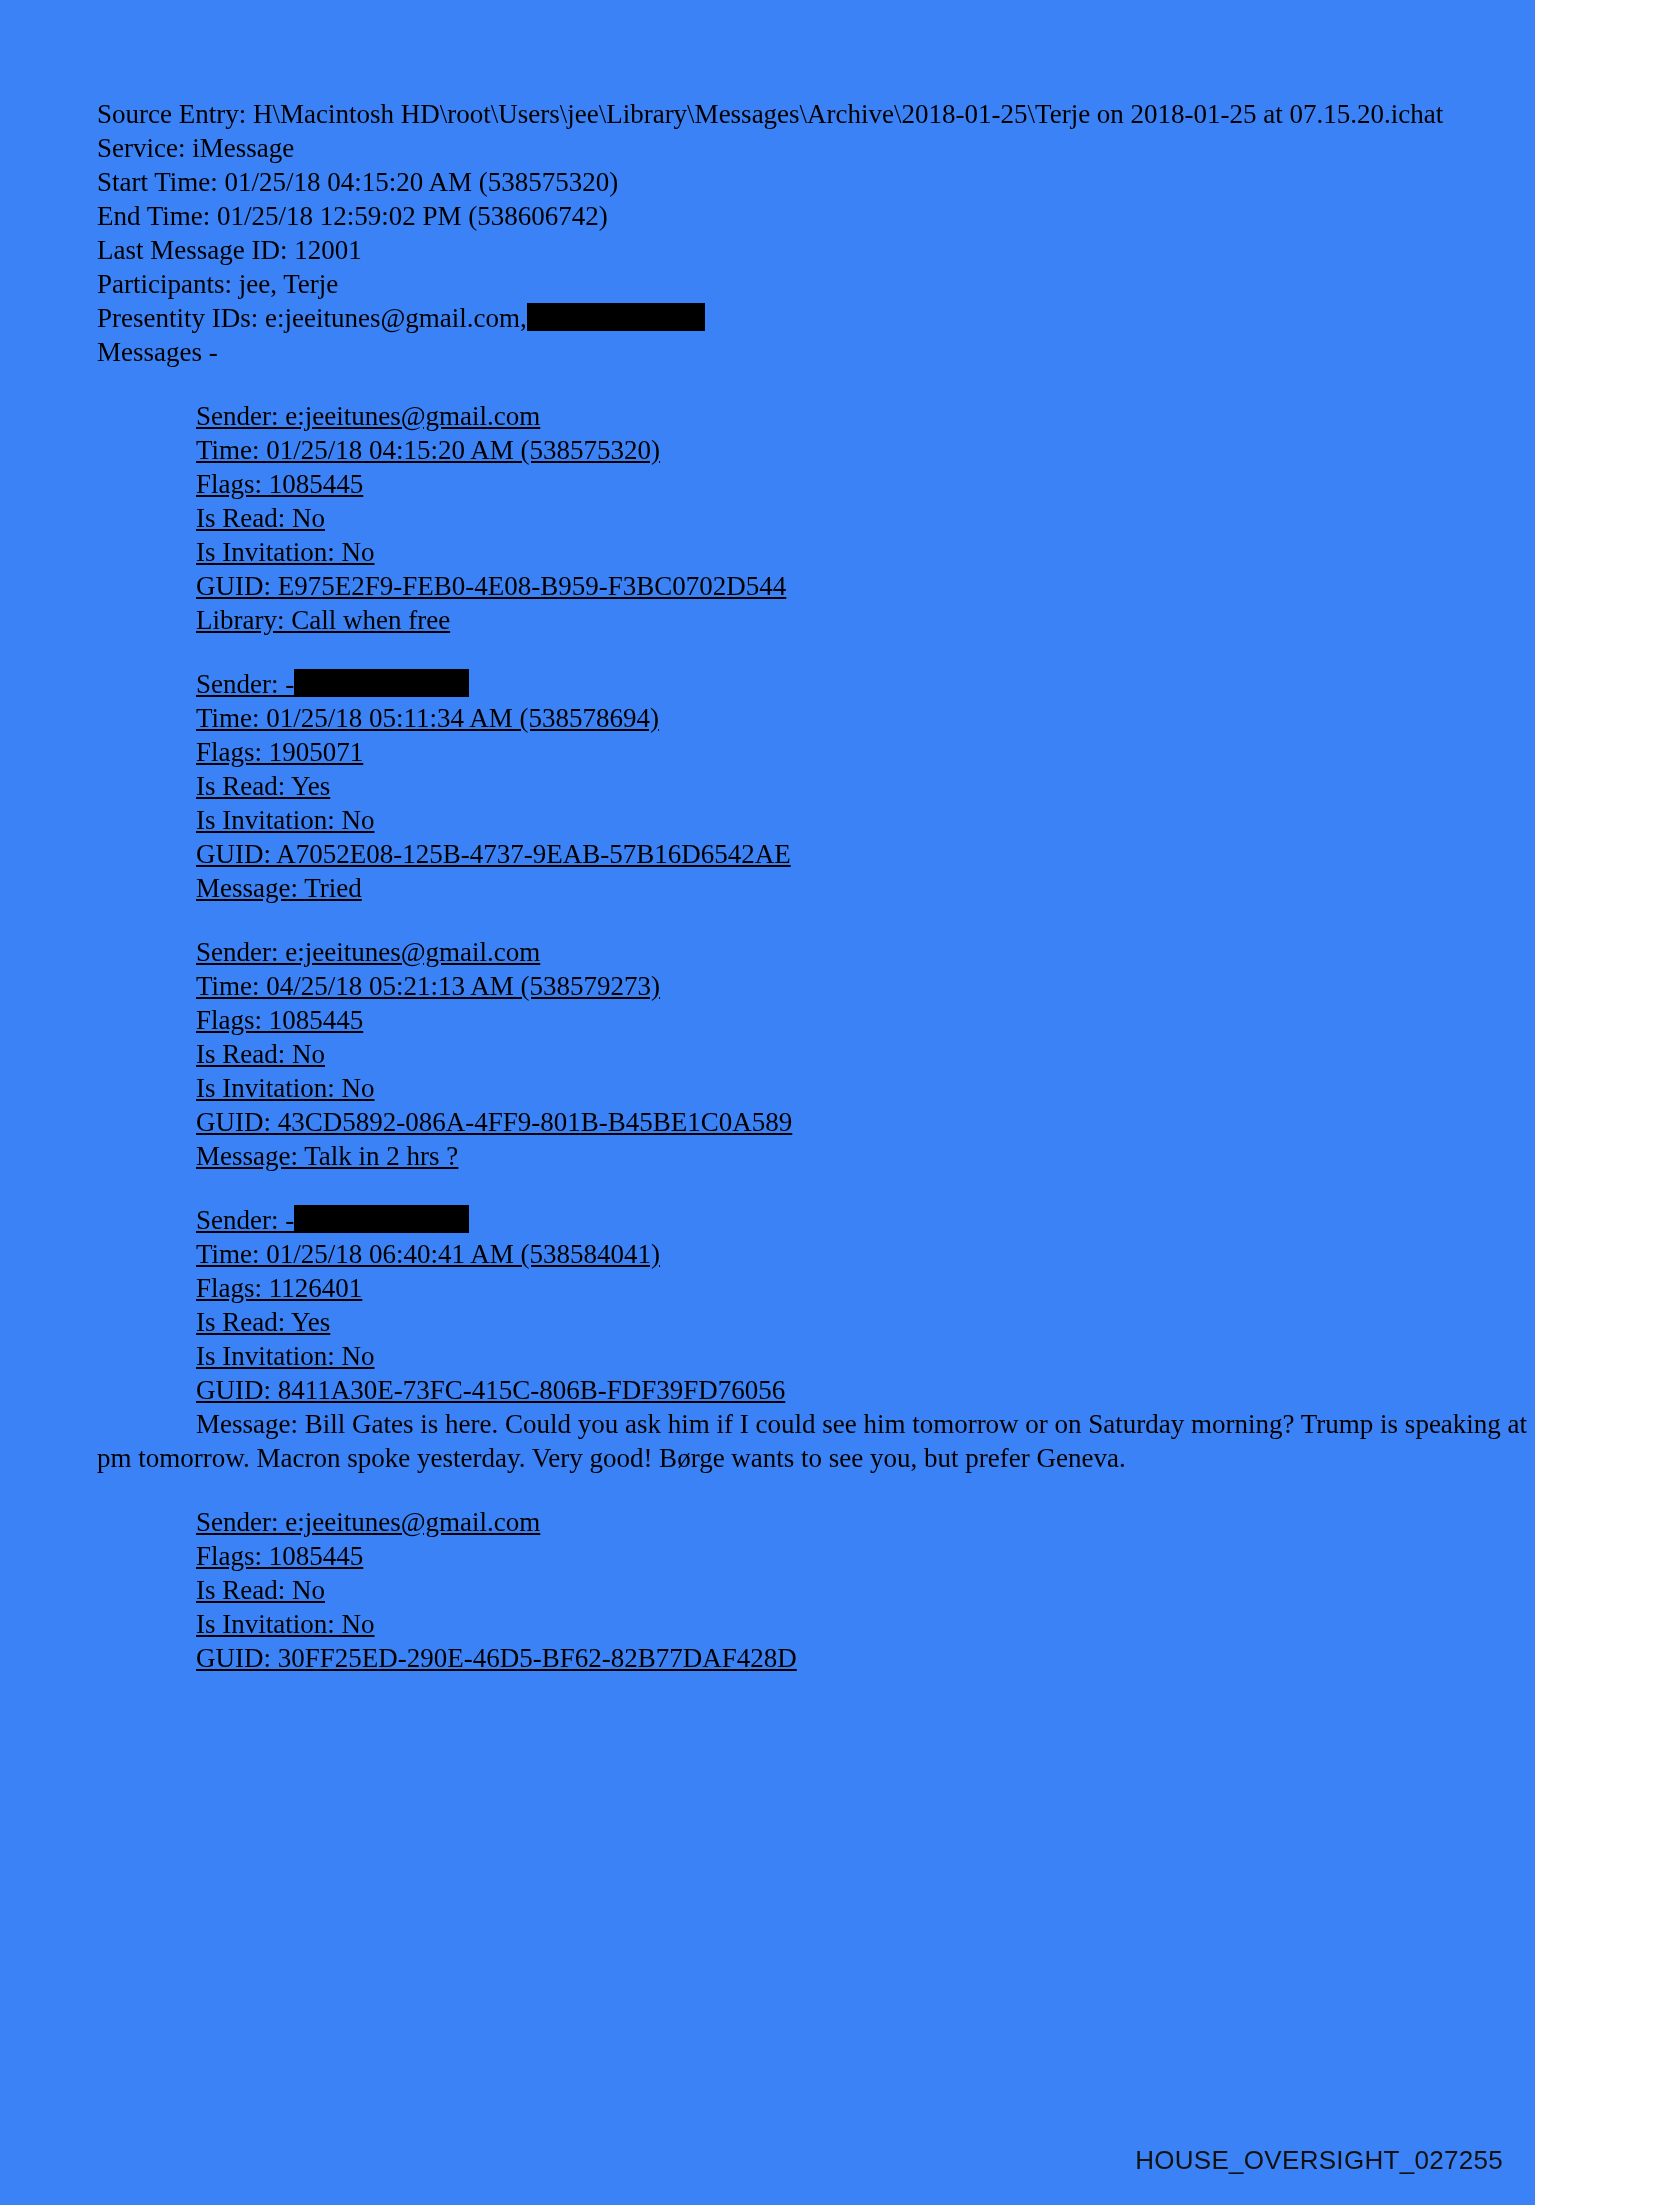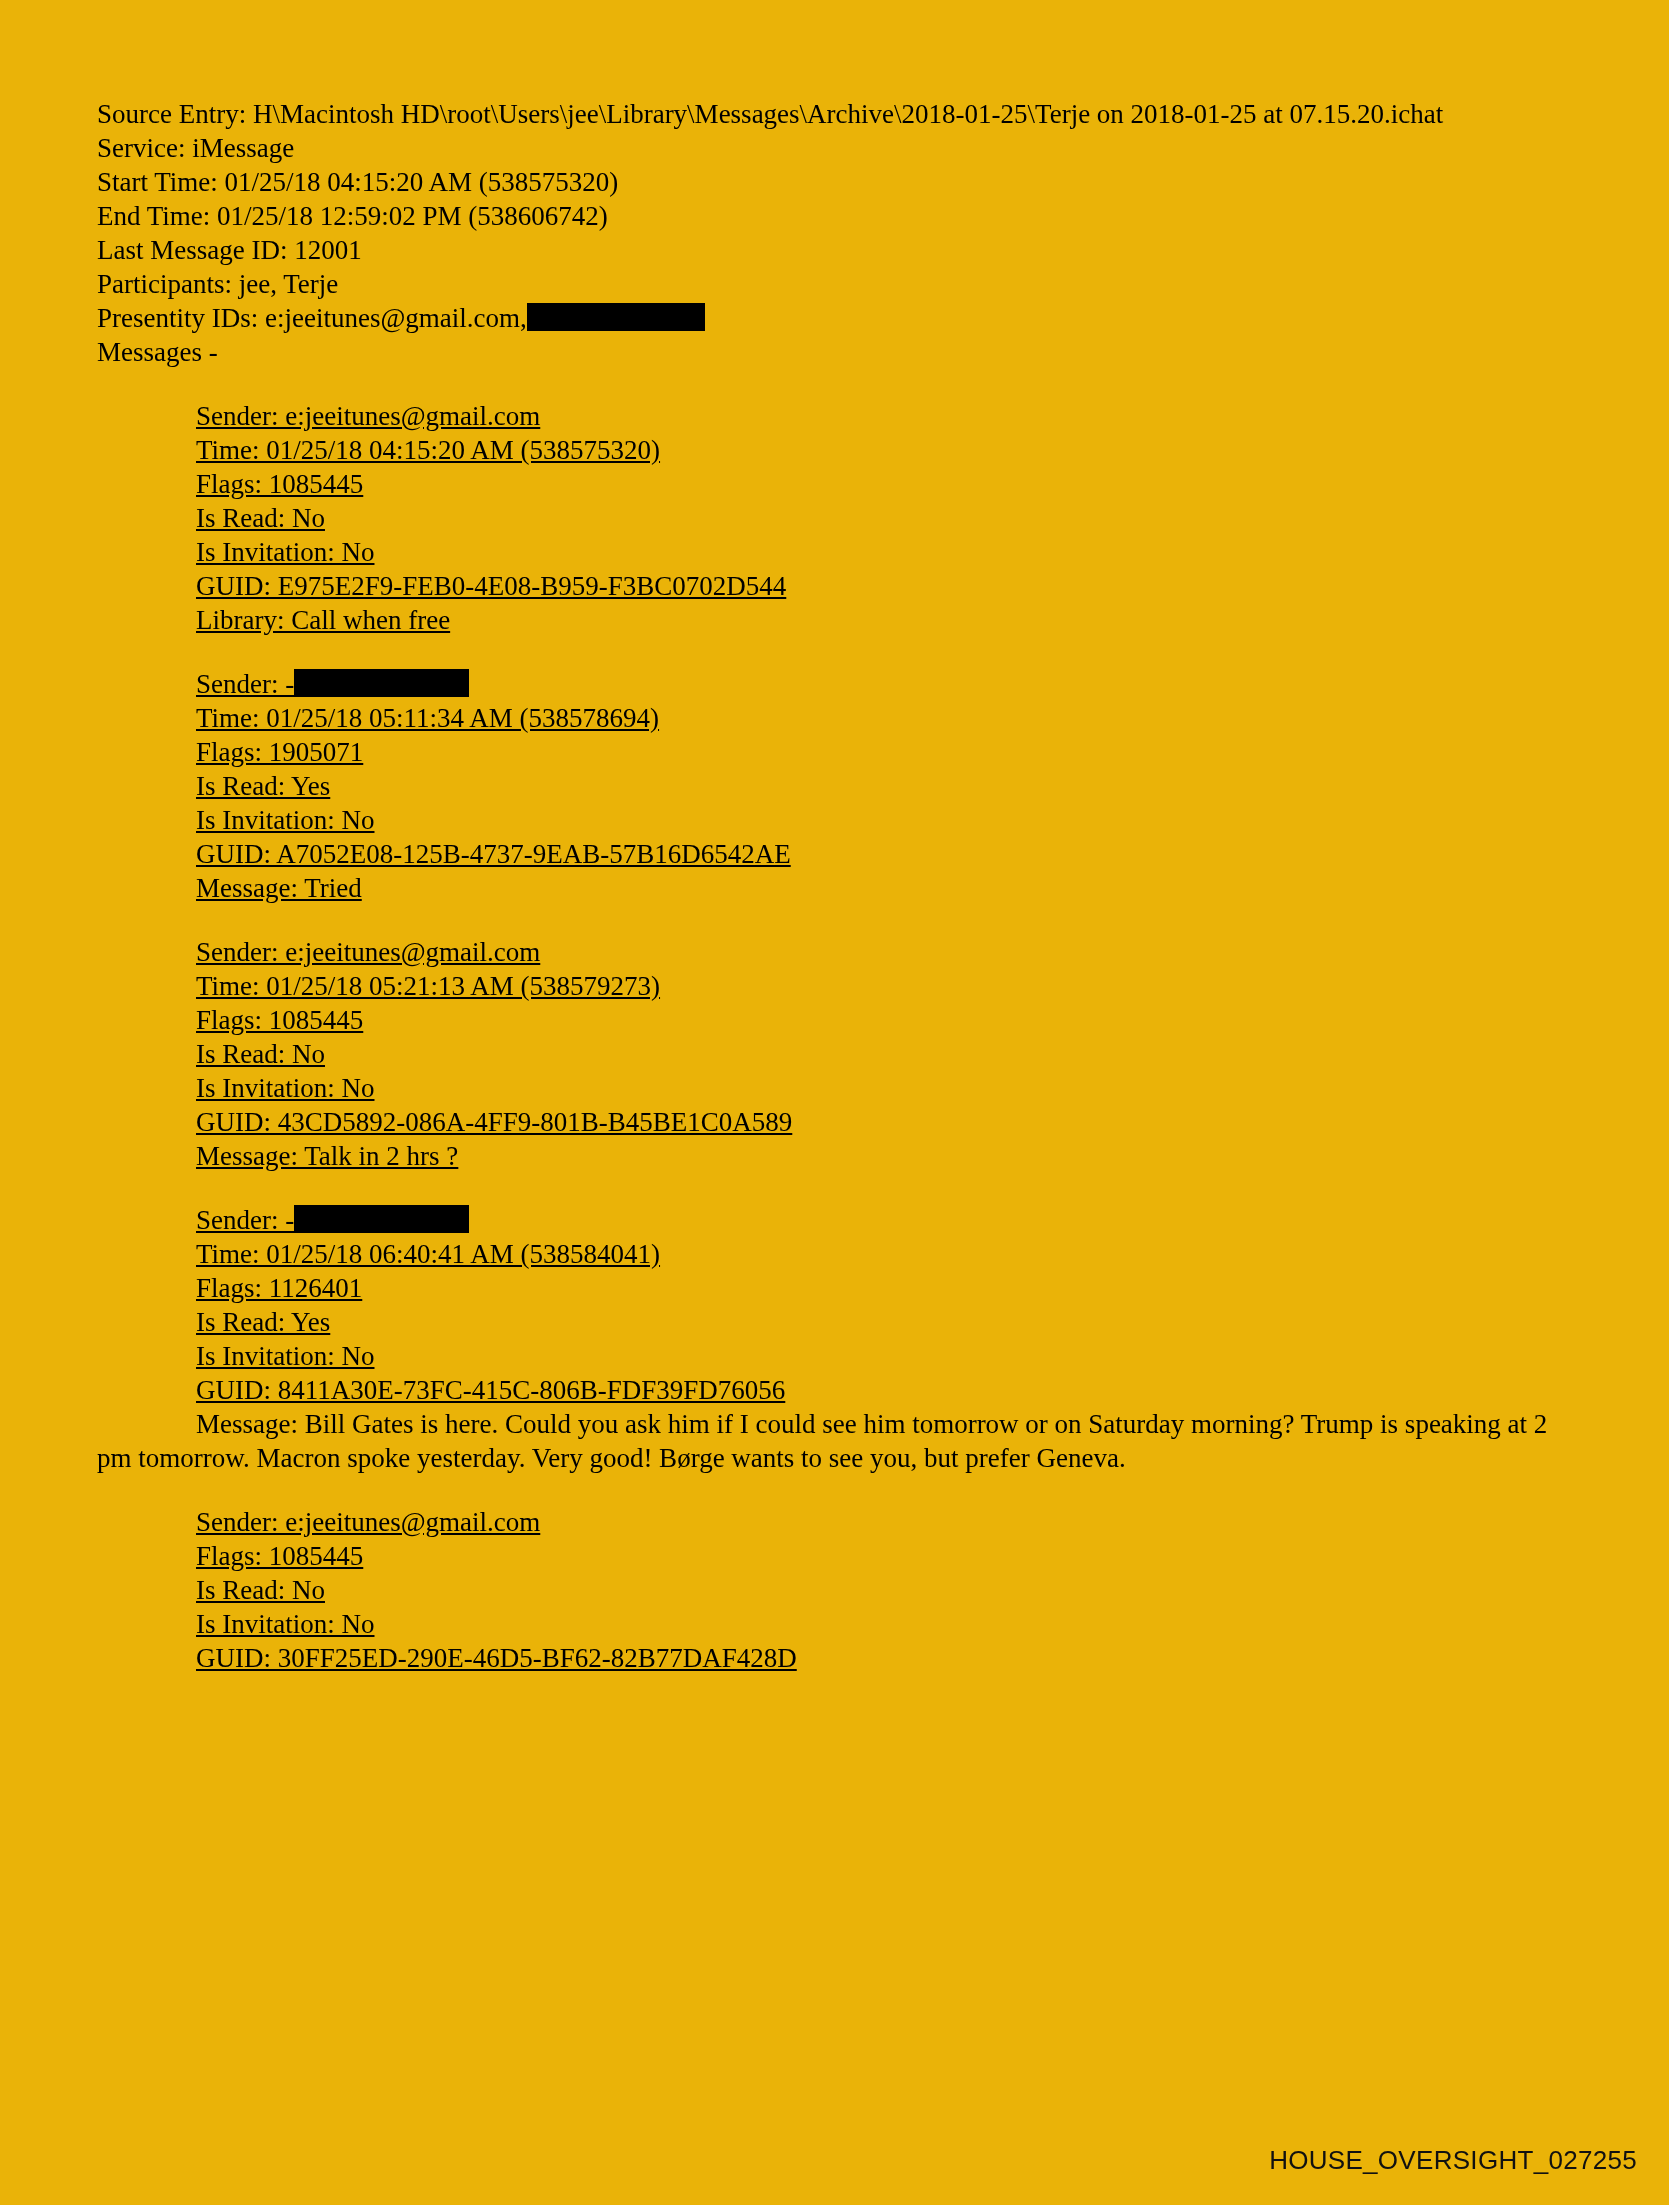--- a/index.html
+++ b/index.html
@@ -3,23 +3,23 @@
 <meta charset="utf-8">
 <title>iMessage Chat Transcript</title>
 <style>
   html, body {
     margin: 0;
     padding: 0;
     background: #ffffff;
   }
   .page {
     position: relative;
-    width: 1669px;
+    width: 1535px;
     height: 2205px;
-    background: #eab308;
+    background: #3b82f6;
     font-family: "Liberation Serif", "DejaVu Serif", serif;
     color: #000000;
     box-sizing: border-box;
     overflow: hidden;
   }
   .doc-body {
     position: absolute;
     left: 97px;
     top: 97px;
     width: 1479px;
@@ -113,21 +113,21 @@
       <div class="msg-line">Time: 01/25/18 05:11:34 AM (538578694)</div>
       <div class="msg-line">Flags: 1905071</div>
       <div class="msg-line">Is Read: Yes</div>
       <div class="msg-line">Is Invitation: No</div>
       <div class="msg-line">GUID: A7052E08-125B-4737-9EAB-57B16D6542AE</div>
       <div class="msg-line">Message: Tried</div>
     </div>
 
     <div class="msg-group">
       <div class="msg-line">Sender: e:jeeitunes@gmail.com</div>
-      <div class="msg-line">Time: 01/25/18 05:21:13 AM (538579273)</div>
+      <div class="msg-line">Time: 04/25/18 05:21:13 AM (538579273)</div>
       <div class="msg-line">Flags: 1085445</div>
       <div class="msg-line">Is Read: No</div>
       <div class="msg-line">Is Invitation: No</div>
       <div class="msg-line">GUID: 43CD5892-086A-4FF9-801B-B45BE1C0A589</div>
       <div class="msg-line">Message: Talk in 2 hrs ?</div>
     </div>
 
     <div class="msg-group">
       <div class="msg-line"><span>Sender: -</span><span class="redaction r-sender"></span></div>
       <div class="msg-line">Time: 01/25/18 06:40:41 AM (538584041)</div>

